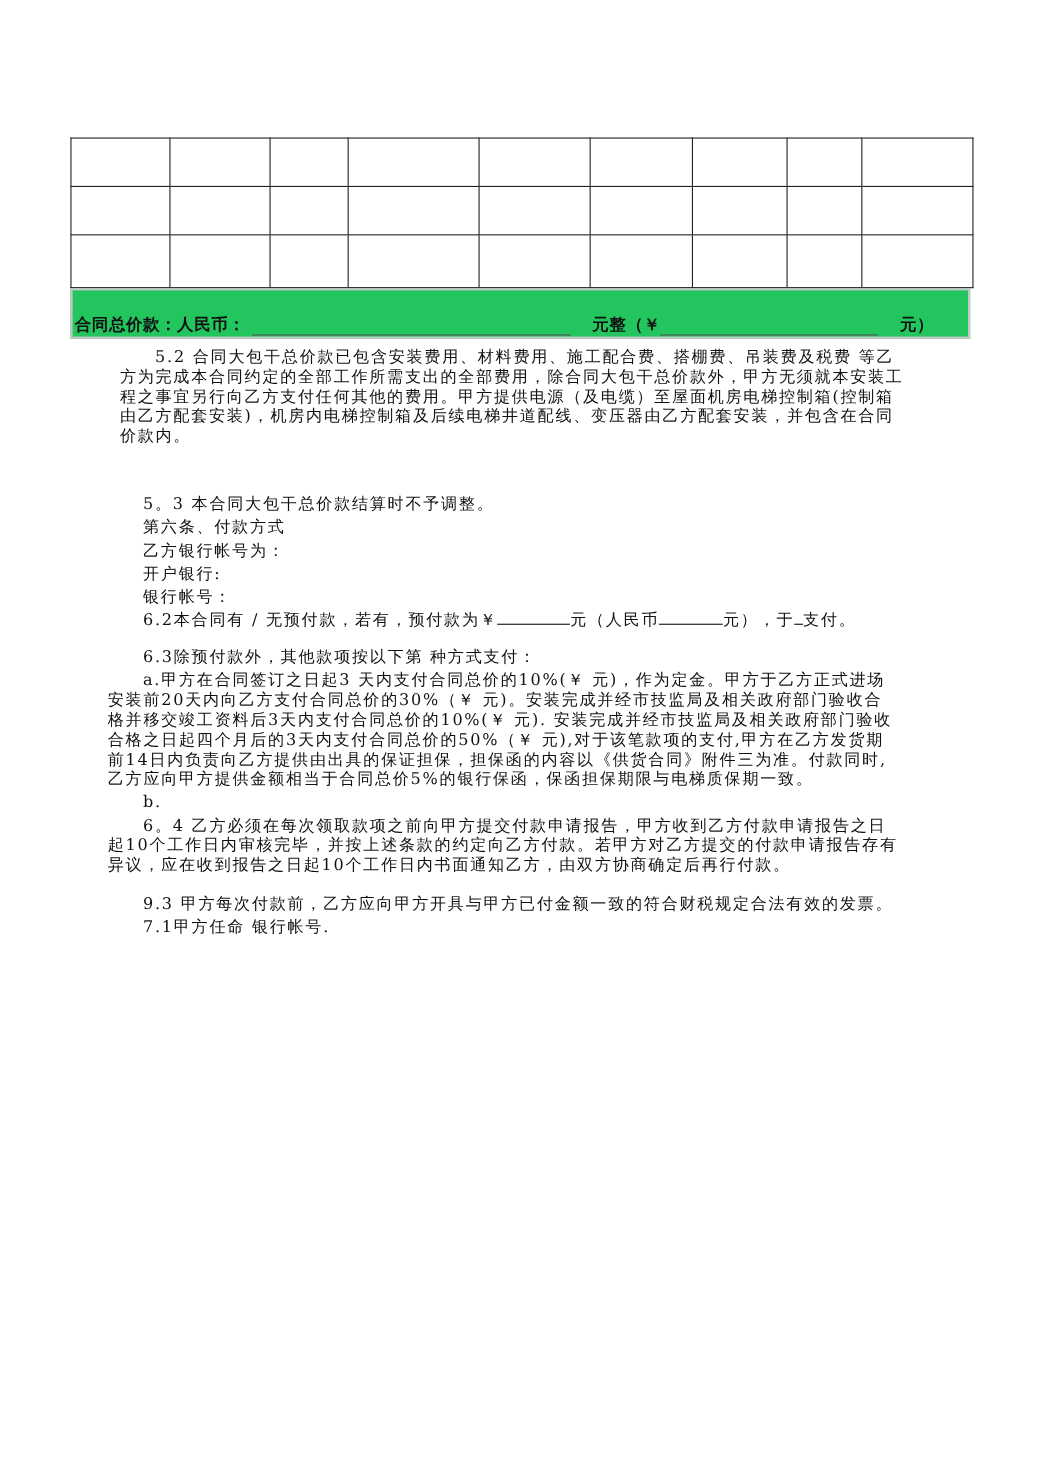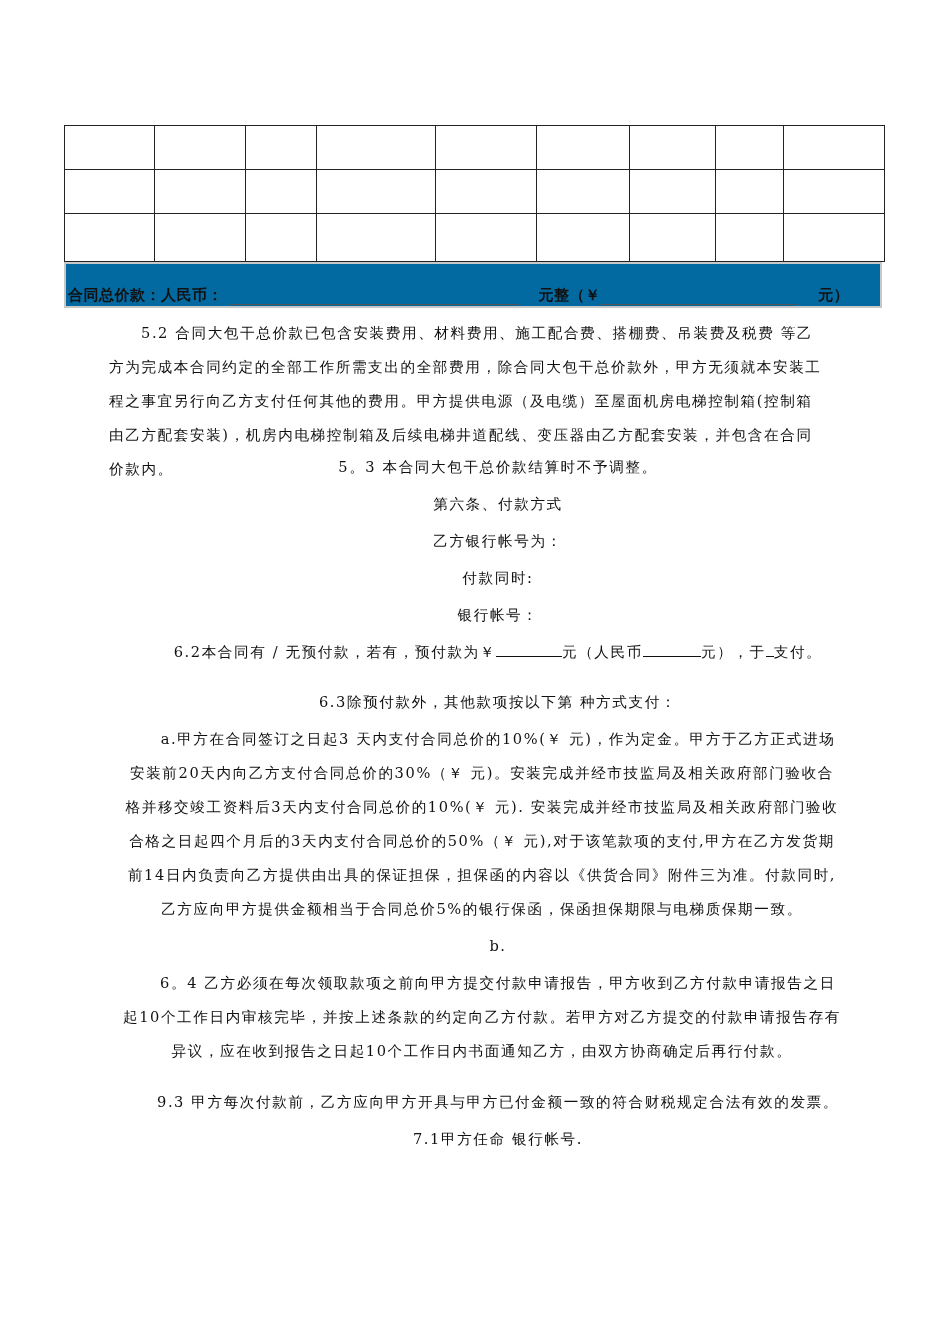--- a/index.html
+++ b/index.html
@@ -2,25 +2,25 @@
 <html><head>
 <meta charset="utf-8">
 <style>
   html, body { margin:0; padding:0; background:#ffffff; }
   body { width:950px; height:1344px; position:relative; overflow:hidden;
          font-family:"DejaVu Serif","Liberation Serif",serif; color:#111; }
   .page { position:absolute; left:0; top:0; width:950px; height:1344px; }
   table.grid { position:absolute; left:64px; top:125px; border-collapse:collapse; }
   table.grid td { border:1.5px solid #222; height:43px; padding:0; }
   .total-box { position:absolute; left:64px; top:262px; width:818px; height:46px;
-               border:2px solid #c8c8c8; box-sizing:border-box; background:#0369a1; }
+               border:2px solid #c8c8c8; box-sizing:border-box; background:#22c55e; }
   .total-line { position:absolute; left:2px; top:22px; font-family:"DejaVu Sans","Liberation Sans",sans-serif;
                 font-size:15px; font-weight:bold; white-space:nowrap; letter-spacing:0.5px; }
   .uline { display:inline-block; border-bottom:1.5px solid #555; vertical-align:bottom; height:14px; }
-  .text { position:absolute; left:141px; width:686px; font-size:14.6px; line-height:34px; letter-spacing:1.6px; }
+  .text { position:absolute; left:141px; width:686px; font-size:14.6px; line-height:18px; letter-spacing:1.6px; }
   .p { margin:0; }
   .bl { display:inline-block; border-bottom:1.3px solid #111; vertical-align:baseline; height:12px; }
 </style>
 </head>
 <body>
 
 <div class="page">
 
   <table class="grid">
     <colgroup>
@@ -77,25 +77,25 @@
       <span class="uline" style="width:290px"></span>
       <span style="display:inline-block;width:14px"></span><span>元整（￥</span><span class="uline" style="width:198px"></span>
       <span style="display:inline-block;width:14px"></span><span>元）</span>
     </div>
   </div>
 
   <div class="text" style="top:316px;left:109px;width:718px;">
     <p class="p" style="text-indent:32px">5.2 合同大包干总价款已包含安装费用、材料费用、施工配合费、搭棚费、吊装费及税费 等乙方为完成本合同约定的全部工作所需支出的全部费用，除合同大包干总价款外，甲方无须就本安装工程之事宜另行向乙方支付任何其他的费用。甲方提供电源（及电缆）至屋面机房电梯控制箱(控制箱由乙方配套安装)，机房内电梯控制箱及后续电梯井道配线、变压器由乙方配套安装，并包含在合同价款内。</p>
   </div>
 
-  <div class="text" style="top:450px;left:122px;width:720px;text-align:center;">
+  <div class="text" style="top:450px;left:98px;width:720px;">
     <p class="p" style="text-indent:32px;margin-bottom:3px">5。3 本合同大包干总价款结算时不予调整。</p>
     <p class="p" style="text-indent:32px;margin-bottom:3px">第六条、付款方式</p>
     <p class="p" style="text-indent:32px;margin-bottom:3px">乙方银行帐号为：</p>
-    <p class="p" style="text-indent:32px;margin-bottom:3px">付款同时:</p>
+    <p class="p" style="text-indent:32px;margin-bottom:3px">开户银行:</p>
     <p class="p" style="text-indent:32px;margin-bottom:3px">银行帐号：</p>
     <p class="p" style="text-indent:32px;margin-bottom:16px"><span>6.2本合同有 / 无预付款，若有，预付款为￥</span><span class="bl" style="width:66px"></span><span>元（人民币</span><span class="bl" style="width:58px"></span><span>元），于</span><span class="bl" style="width:8px"></span><span>支付。</span></p>
     <p class="p" style="text-indent:32px;margin-bottom:3px">6.3除预付款外，其他款项按以下第 种方式支付：</p>
     <p class="p" style="text-indent:32px;margin-bottom:3px">a.甲方在合同签订之日起3 天内支付合同总价的10%(￥ 元)，作为定金。甲方于乙方正式进场安装前20天内向乙方支付合同总价的30%（￥ 元)。安装完成并经市技监局及相关政府部门验收合格并移交竣工资料后3天内支付合同总价的10%(￥ 元). 安装完成并经市技监局及相关政府部门验收合格之日起四个月后的3天内支付合同总价的50%（￥ 元),对于该笔款项的支付,甲方在乙方发货期前14日内负责向乙方提供由出具的保证担保，担保函的内容以《供货合同》附件三为准。付款同时,乙方应向甲方提供金额相当于合同总价5%的银行保函，保函担保期限与电梯质保期一致。</p>
     <p class="p" style="text-indent:32px;margin-bottom:3px">b.</p>
     <p class="p" style="text-indent:32px;margin-bottom:17px">6。4 乙方必须在每次领取款项之前向甲方提交付款申请报告，甲方收到乙方付款申请报告之日起10个工作日内审核完毕，并按上述条款的约定向乙方付款。若甲方对乙方提交的付款申请报告存有异议，应在收到报告之日起10个工作日内书面通知乙方，由双方协商确定后再行付款。</p>
     <p class="p" style="text-indent:32px;margin-bottom:3px">9.3 甲方每次付款前，乙方应向甲方开具与甲方已付金额一致的符合财税规定合法有效的发票。</p>
     <p class="p" style="text-indent:32px;margin-bottom:3px">7.1甲方任命 银行帐号.</p>
   </div>
 

